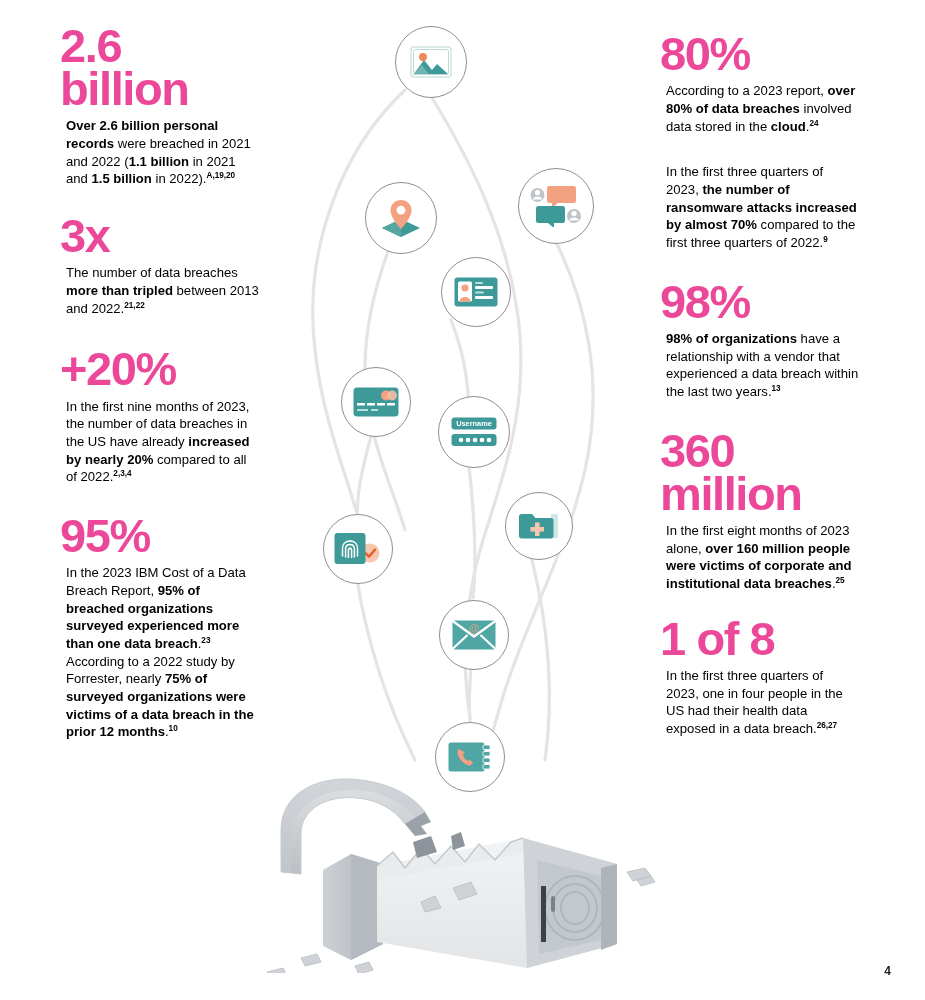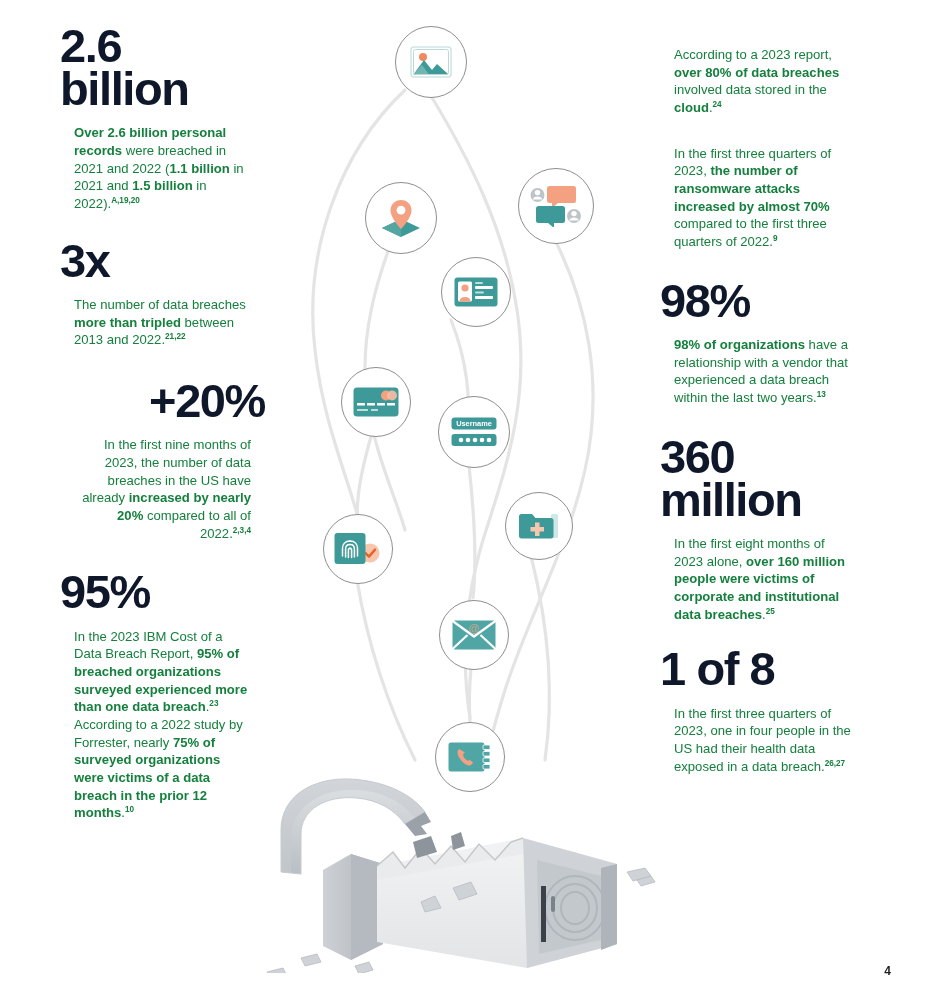--- a/index.html
+++ b/index.html
@@ -13,33 +13,33 @@
   }
   .page{position:absolute;inset:0;}
 
   
   .col{position:absolute;width:205px;}
   .col-left{left:60px;top:24px;}
   .col-right{left:660px;top:32px;}
 
   .stat{margin-bottom:26px;}
   .stat-number{
-    color:#0f172a;
+    color:#ec4899;
     font-weight:bold;
     font-size:47px;
     line-height:0.92;
     letter-spacing:-1.4px;
     margin:0 0 7px 0;
     white-space:pre-line;
   }
   .stat-body{
     font-size:13.1px;
     line-height:1.35;
-    margin:14px;
-    color:#15803d;
+    margin:6px;
+    color:#000000;
   }
   .stat-body b{font-weight:bold;}
   sup{font-size:8.2px;font-weight:bold;vertical-align:super;line-height:0;}
 
   
   .center-stage{
     position:absolute;left:255px;top:0;width:415px;height:1000px;
   }
   .curves{position:absolute;left:0;top:0;width:415px;height:1000px;}
 
@@ -83,35 +83,36 @@
       <div class="stat-number">2.6
 billion</div>
       <p class="stat-body"><b>Over 2.6 billion personal records</b> were breached in 2021 and 2022 (<b>1.1 billion</b> in 2021 and <b>1.5 billion</b> in 2022).<sup>A,19,20</sup></p>
     </div>
 
     <div class="stat" style="margin-bottom:30px;">
       <div class="stat-number">3x</div>
       <p class="stat-body">The number of data breaches <b>more than tripled</b> between 2013 and 2022.<sup>21,22</sup></p>
     </div>
 
-    <div class="stat" style="margin-bottom:28px;text-align:right;">
+    <div class="stat" style="margin-bottom:28px;">
       <div class="stat-number">+20%</div>
       <p class="stat-body">In the first nine months of 2023, the number of data breaches in the US have already <b>increased by nearly 20%</b> compared to all of 2022.<sup>2,3,4</sup></p>
     </div>
 
     <div class="stat">
       <div class="stat-number">95%</div>
       <p class="stat-body">In the 2023 IBM Cost of a Data Breach Report, <b>95% of breached organizations surveyed experienced more than one data breach</b>.<sup>23</sup> According to a 2022 study by Forrester, nearly <b>75% of surveyed organizations were victims of a data breach in the prior 12 months</b>.<sup>10</sup></p>
     </div>
 
   </div>
 
   <div class="col col-right">
 
     <div class="stat" style="margin-bottom:28px;">
+      <div class="stat-number">80%</div>
       <p class="stat-body">According to a 2023 report, <b>over 80% of data breaches</b> involved data stored in the <b>cloud</b>.<sup>24</sup></p>
     </div>
 
     <div class="stat" style="margin-bottom:28px;">
       <p class="stat-body">In the first three quarters of 2023, <b>the number of ransomware attacks increased by almost 70%</b> compared to the first three quarters of 2022.<sup>9</sup></p>
     </div>
 
     <div class="stat" style="margin-bottom:28px;">
       <div class="stat-number">98%</div>
       <p class="stat-body"><b>98% of organizations</b> have a relationship with a vendor that experienced a data breach within the last two years.<sup>13</sup></p>

